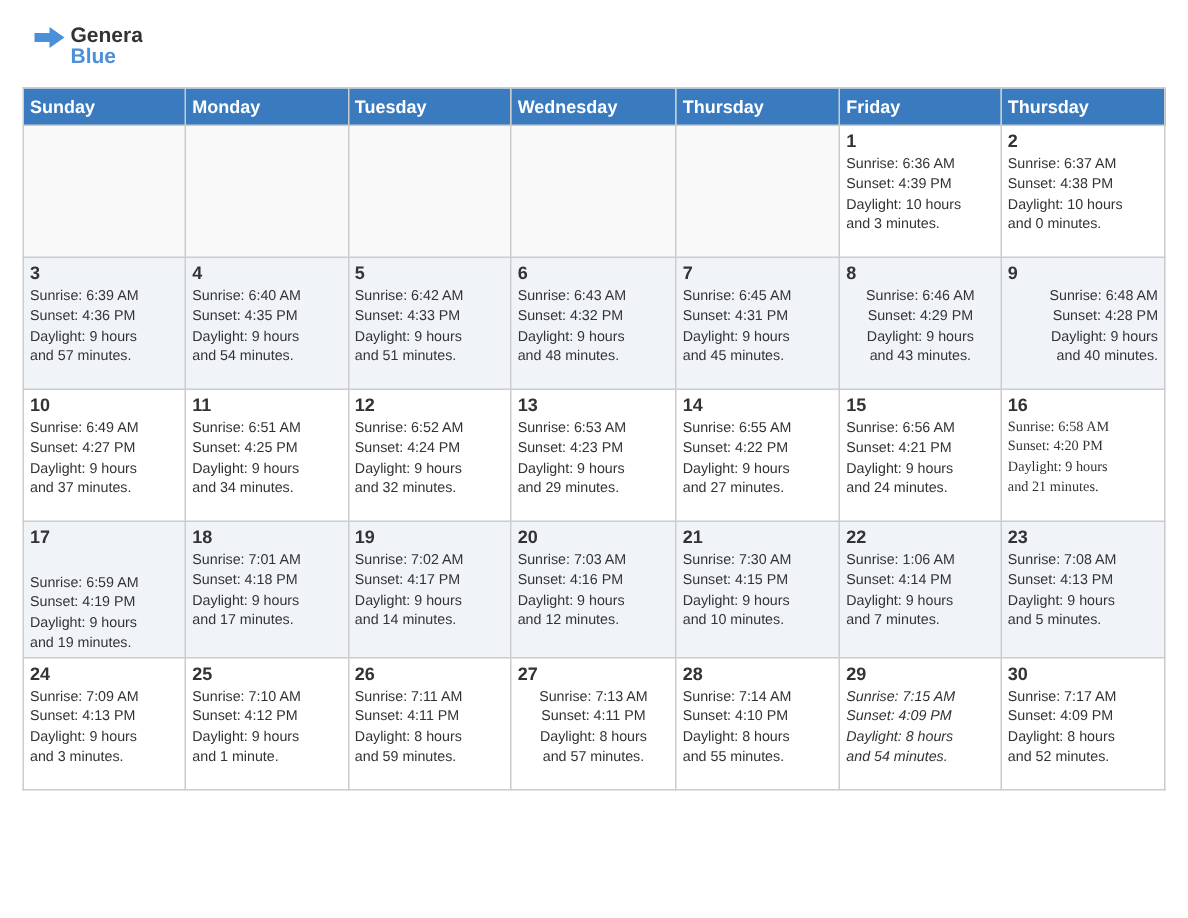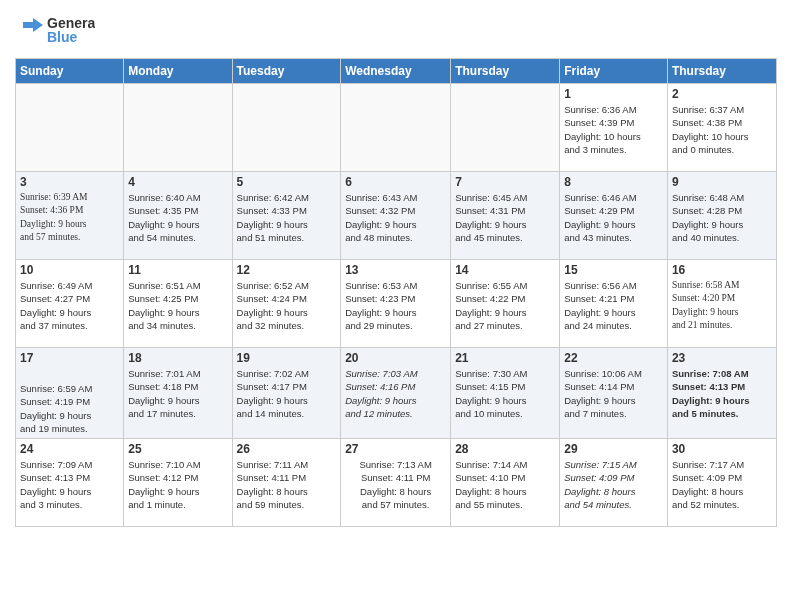--- a/index.html
+++ b/index.html
@@ -130,21 +130,21 @@
             <div class="day-num">2</div>
             <div class="day-info" style="white-space: pre-line;">Sunrise: 6:37 AM
 Sunset: 4:38 PM
 Daylight: 10 hours
 and 0 minutes.</div>
           </td>
         </tr>
         <tr>
           <td>
             <div class="day-num">3</div>
-            <div class="day-info" style="white-space: pre-line; font-family: Liberation Serif, serif;">Sunrise: 6:39 AM
+            <div class="day-info" style="white-space: pre-line;">Sunrise: 6:39 AM
 Sunset: 4:36 PM
 Daylight: 9 hours
 and 57 minutes.</div>
           </td>
           <td>
             <div class="day-num">4</div>
             <div class="day-info" style="white-space: pre-line;">Sunrise: 6:40 AM
 Sunset: 4:35 PM
 Daylight: 9 hours
 and 54 minutes.</div>
@@ -165,28 +165,28 @@
           </td>
           <td>
             <div class="day-num">7</div>
             <div class="day-info" style="white-space: pre-line;">Sunrise: 6:45 AM
 Sunset: 4:31 PM
 Daylight: 9 hours
 and 45 minutes.</div>
           </td>
           <td>
             <div class="day-num">8</div>
-            <div class="day-info" style="white-space: pre-line;">Sunrise: 6:46 AM
+            <div class="day-info" style="white-space: pre-line; text-align: center;">Sunrise: 6:46 AM
 Sunset: 4:29 PM
 Daylight: 9 hours
 and 43 minutes.</div>
           </td>
           <td>
             <div class="day-num">9</div>
-            <div class="day-info" style="white-space: pre-line;">Sunrise: 6:48 AM
+            <div class="day-info" style="white-space: pre-line; text-align: right;">Sunrise: 6:48 AM
 Sunset: 4:28 PM
 Daylight: 9 hours
 and 40 minutes.</div>
           </td>
         </tr>
         <tr>
           <td>
             <div class="day-num">10</div>
             <div class="day-info" style="white-space: pre-line;">Sunrise: 6:49 AM
 Sunset: 4:27 PM
@@ -253,42 +253,42 @@
           </td>
           <td>
             <div class="day-num">19</div>
             <div class="day-info" style="white-space: pre-line;">Sunrise: 7:02 AM
 Sunset: 4:17 PM
 Daylight: 9 hours
 and 14 minutes.</div>
           </td>
           <td>
             <div class="day-num">20</div>
-            <div class="day-info" style="white-space: pre-line; font-style: italic;">Sunrise: 7:03 AM
+            <div class="day-info" style="white-space: pre-line;">Sunrise: 7:03 AM
 Sunset: 4:16 PM
 Daylight: 9 hours
 and 12 minutes.</div>
           </td>
           <td>
             <div class="day-num">21</div>
             <div class="day-info" style="white-space: pre-line;">Sunrise: 7:30 AM
 Sunset: 4:15 PM
 Daylight: 9 hours
 and 10 minutes.</div>
           </td>
           <td>
             <div class="day-num">22</div>
-            <div class="day-info" style="white-space: pre-line;">Sunrise: 10:06 AM
+            <div class="day-info" style="white-space: pre-line;">Sunrise: 1:06 AM
 Sunset: 4:14 PM
 Daylight: 9 hours
 and 7 minutes.</div>
           </td>
           <td>
             <div class="day-num">23</div>
-            <div class="day-info" style="white-space: pre-line; font-weight: bold;">Sunrise: 7:08 AM
+            <div class="day-info" style="white-space: pre-line;">Sunrise: 7:08 AM
 Sunset: 4:13 PM
 Daylight: 9 hours
 and 5 minutes.</div>
           </td>
         </tr>
         <tr>
           <td>
             <div class="day-num">24</div>
             <div class="day-info" style="white-space: pre-line;">Sunrise: 7:09 AM
 Sunset: 4:13 PM

